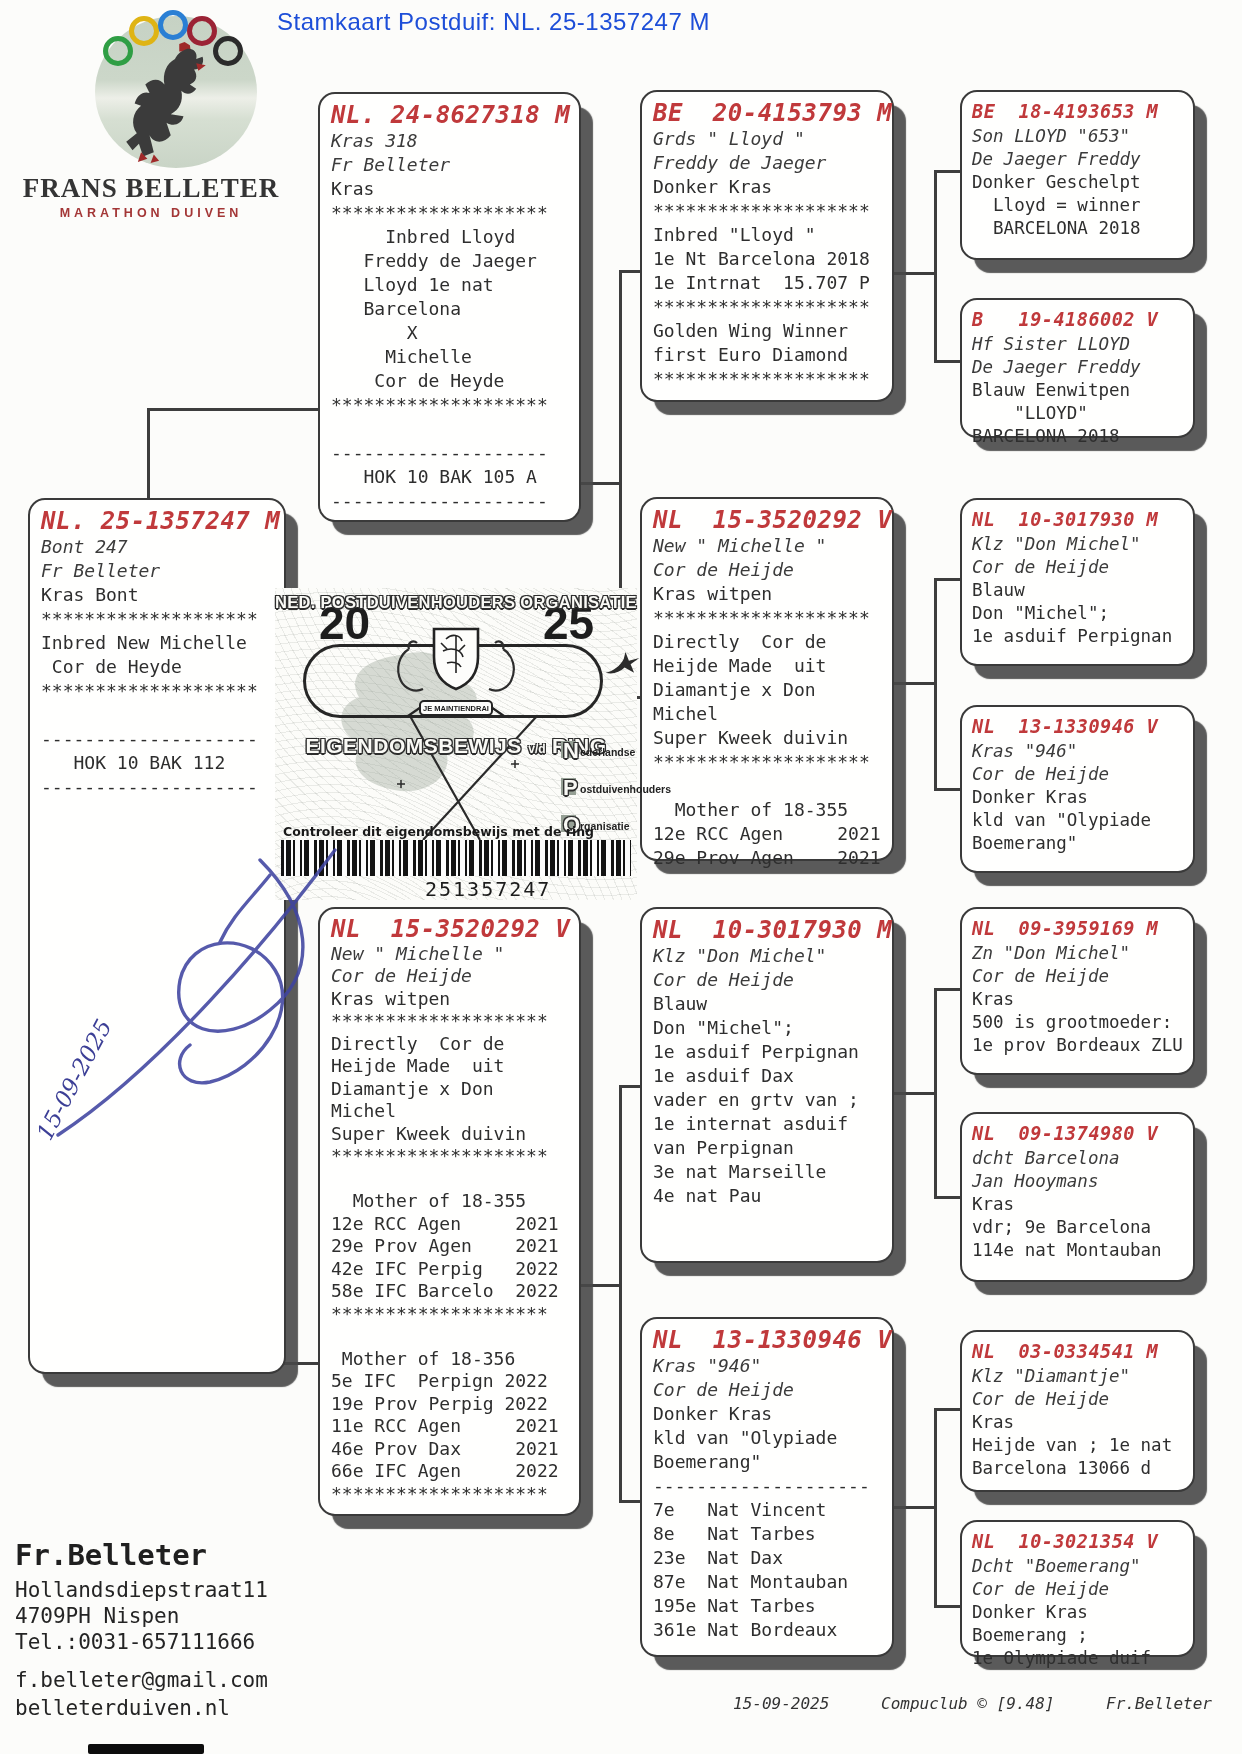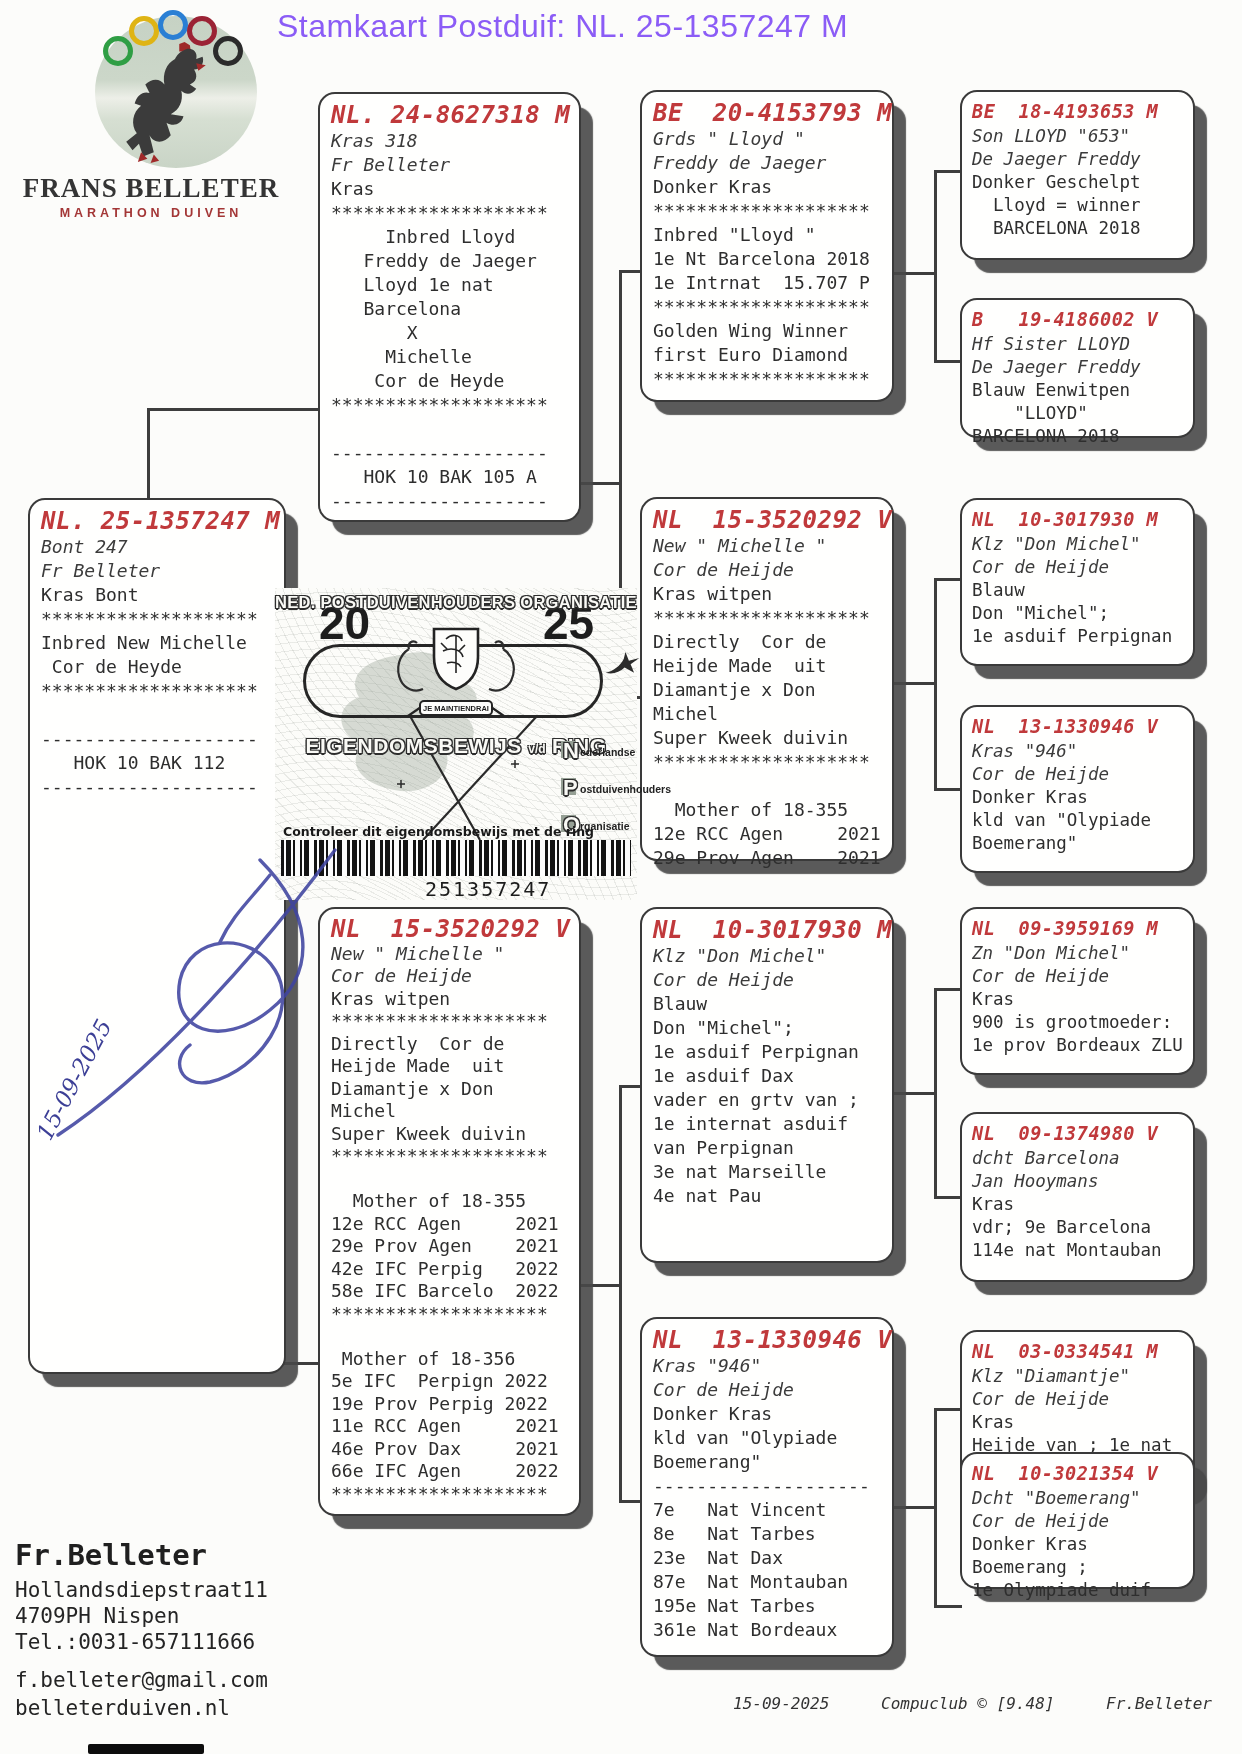--- a/index.html
+++ b/index.html
@@ -1,20 +1,20 @@
 <!DOCTYPE html>
 <html><head>
 <meta charset="utf-8">
 <style>
   html,body{margin:0;padding:0;background:#e9e9e6;}
   #page{position:relative;width:1242px;height:1754px;background:#fcfcfa;overflow:hidden;
         font-family:"DejaVu Sans Mono",monospace;}
   
   .title{position:absolute;left:277px;top:8px;font-family:"Liberation Sans",sans-serif;
-         font-size:32px;color:#8b5cf6;letter-spacing:.5px;}
+         font-size:24px;color:#1d4ed8;letter-spacing:.5px;}
   .logo{position:absolute;left:15px;top:10px;width:272px;height:215px;}
   .logo-oval{position:absolute;left:80px;top:6px;width:162px;height:152px;border-radius:50%;
      background:linear-gradient(180deg,#c6d2c4 0%,#ccd7c9 42%,#edefe8 54%,#d6dfd2 68%,#c9d4c6 100%);}
   .oring{position:absolute;width:20px;height:20px;border:5px solid #000;border-radius:50%;background:transparent;}
   .logo-name{position:absolute;left:0;top:163px;width:272px;text-align:center;
      font-family:"Liberation Serif",serif;font-weight:700;font-size:27px;color:#343434;letter-spacing:1px;}
   .logo-sub{position:absolute;left:0;top:196px;width:272px;text-align:center;
      font-family:"Liberation Sans",sans-serif;font-weight:700;font-size:12.5px;color:#a33636;letter-spacing:4px;}
   
   .box{position:absolute;box-sizing:border-box;background:#fffffe;border:2.5px solid #3a3a3a;
@@ -137,24 +137,24 @@
   <div class="box" style="left:318px;top:92px;width:263px;height:430px"><div class="ring">NL. 24-8627318 M</div><div class="ln it">Kras 318</div><div class="ln it">Fr Belleter</div><div class="ln">Kras</div><div class="ln">********************</div><div class="ln">     Inbred Lloyd</div><div class="ln">   Freddy de Jaeger</div><div class="ln">   Lloyd 1e nat</div><div class="ln">   Barcelona</div><div class="ln">       X</div><div class="ln">     Michelle</div><div class="ln">    Cor de Heyde</div><div class="ln">********************</div><div class="ln">&nbsp;</div><div class="ln">--------------------</div><div class="ln">   HOK 10 BAK 105 A</div><div class="ln">--------------------</div></div>
   <div class="box mother" style="left:318px;top:907px;width:263px;"><div class="ring">NL  15-3520292 V</div><div class="ln it">New " Michelle "</div><div class="ln it">Cor de Heijde</div><div class="ln">Kras witpen</div><div class="ln">********************</div><div class="ln">Directly  Cor de</div><div class="ln">Heijde Made  uit</div><div class="ln">Diamantje x Don</div><div class="ln">Michel</div><div class="ln">Super Kweek duivin</div><div class="ln">********************</div><div class="ln">&nbsp;</div><div class="ln">  Mother of 18-355</div><div class="ln">12e RCC Agen     2021</div><div class="ln">29e Prov Agen    2021</div><div class="ln">42e IFC Perpig   2022</div><div class="ln">58e IFC Barcelo  2022</div><div class="ln">********************</div><div class="ln">&nbsp;</div><div class="ln"> Mother of 18-356</div><div class="ln">5e IFC  Perpign 2022</div><div class="ln">19e Prov Perpig 2022</div><div class="ln">11e RCC Agen     2021</div><div class="ln">46e Prov Dax     2021</div><div class="ln">66e IFC Agen     2022</div><div class="ln">********************</div></div>
   <div class="box" style="left:640px;top:90px;width:254px;height:312px"><div class="ring">BE  20-4153793 M</div><div class="ln it">Grds " Lloyd "</div><div class="ln it">Freddy de Jaeger</div><div class="ln">Donker Kras</div><div class="ln">********************</div><div class="ln">Inbred "Lloyd "</div><div class="ln">1e Nt Barcelona 2018</div><div class="ln">1e Intrnat  15.707 P</div><div class="ln">********************</div><div class="ln">Golden Wing Winner</div><div class="ln">first Euro Diamond</div><div class="ln">********************</div></div>
   <div class="box" style="left:640px;top:497px;width:254px;height:364px"><div class="ring">NL  15-3520292 V</div><div class="ln it">New " Michelle "</div><div class="ln it">Cor de Heijde</div><div class="ln">Kras witpen</div><div class="ln">********************</div><div class="ln">Directly  Cor de</div><div class="ln">Heijde Made  uit</div><div class="ln">Diamantje x Don</div><div class="ln">Michel</div><div class="ln">Super Kweek duivin</div><div class="ln">********************</div><div class="ln">&nbsp;</div><div class="ln">  Mother of 18-355</div><div class="ln">12e RCC Agen     2021</div><div class="ln">29e Prov Agen    2021</div></div>
   <div class="box" style="left:640px;top:907px;width:254px;height:356px"><div class="ring">NL  10-3017930 M</div><div class="ln it">Klz "Don Michel"</div><div class="ln it">Cor de Heijde</div><div class="ln">Blauw</div><div class="ln">Don "Michel";</div><div class="ln">1e asduif Perpignan</div><div class="ln">1e asduif Dax</div><div class="ln">vader en grtv van ;</div><div class="ln">1e internat asduif</div><div class="ln">van Perpignan</div><div class="ln">3e nat Marseille</div><div class="ln">4e nat Pau</div></div>
   <div class="box" style="left:640px;top:1317px;width:254px;height:340px"><div class="ring">NL  13-1330946 V</div><div class="ln it">Kras "946"</div><div class="ln it">Cor de Heijde</div><div class="ln">Donker Kras</div><div class="ln">kld van "Olypiade</div><div class="ln">Boemerang"</div><div class="ln">--------------------</div><div class="ln">7e   Nat Vincent</div><div class="ln">8e   Nat Tarbes</div><div class="ln">23e  Nat Dax</div><div class="ln">87e  Nat Montauban</div><div class="ln">195e Nat Tarbes</div><div class="ln">361e Nat Bordeaux</div></div>
   <div class="box c4" style="left:960px;top:90px;width:235px;height:170px"><div class="ring">BE  18-4193653 M</div><div class="ln it">Son LLOYD "653"</div><div class="ln it">De Jaeger Freddy</div><div class="ln">Donker Geschelpt</div><div class="ln">  Lloyd = winner</div><div class="ln">  BARCELONA 2018</div></div>
   <div class="box c4" style="left:960px;top:298px;width:235px;height:140px"><div class="ring">B   19-4186002 V</div><div class="ln it">Hf Sister LLOYD</div><div class="ln it">De Jaeger Freddy</div><div class="ln">Blauw Eenwitpen</div><div class="ln">    "LLOYD"</div><div class="ln">BARCELONA 2018</div></div>
   <div class="box c4" style="left:960px;top:498px;width:235px;height:168px"><div class="ring">NL  10-3017930 M</div><div class="ln it">Klz "Don Michel"</div><div class="ln it">Cor de Heijde</div><div class="ln">Blauw</div><div class="ln">Don "Michel";</div><div class="ln">1e asduif Perpignan</div></div>
   <div class="box c4" style="left:960px;top:705px;width:235px;height:168px"><div class="ring">NL  13-1330946 V</div><div class="ln it">Kras "946"</div><div class="ln it">Cor de Heijde</div><div class="ln">Donker Kras</div><div class="ln">kld van "Olypiade</div><div class="ln">Boemerang"</div></div>
-  <div class="box c4" style="left:960px;top:907px;width:235px;height:168px"><div class="ring">NL  09-3959169 M</div><div class="ln it">Zn "Don Michel"</div><div class="ln it">Cor de Heijde</div><div class="ln">Kras</div><div class="ln">900 is grootmoeder:</div><div class="ln">1e prov Bordeaux ZLU</div></div>
+  <div class="box c4" style="left:960px;top:907px;width:235px;height:168px"><div class="ring">NL  09-3959169 M</div><div class="ln it">Zn "Don Michel"</div><div class="ln it">Cor de Heijde</div><div class="ln">Kras</div><div class="ln">500 is grootmoeder:</div><div class="ln">1e prov Bordeaux ZLU</div></div>
   <div class="box c4" style="left:960px;top:1112px;width:235px;height:170px"><div class="ring">NL  09-1374980 V</div><div class="ln it">dcht Barcelona</div><div class="ln it">Jan Hooymans</div><div class="ln">Kras</div><div class="ln">vdr; 9e Barcelona</div><div class="ln">114e nat Montauban</div></div>
   <div class="box c4" style="left:960px;top:1330px;width:235px;height:162px"><div class="ring">NL  03-0334541 M</div><div class="ln it">Klz "Diamantje"</div><div class="ln it">Cor de Heijde</div><div class="ln">Kras</div><div class="ln">Heijde van ; 1e nat</div><div class="ln">Barcelona 13066 d</div></div>
-  <div class="box c4" style="left:960px;top:1452px;width:235px;height:137px"><div class="ring">NL  10-3021354 V</div><div class="ln it">Dcht "Boemerang"</div><div class="ln it">Cor de Heijde</div><div class="ln">Donker Kras</div><div class="ln">Boemerang ;</div><div class="ln">1e Olympiade duif</div></div>
+  <div class="box c4" style="left:960px;top:1520px;width:235px;height:137px"><div class="ring">NL  10-3021354 V</div><div class="ln it">Dcht "Boemerang"</div><div class="ln it">Cor de Heijde</div><div class="ln">Donker Kras</div><div class="ln">Boemerang ;</div><div class="ln">1e Olympiade duif</div></div>
 
   <div class="cert">
     <svg class="nlmap" width="220" height="160" viewBox="0 0 100 100" preserveAspectRatio="none">
       <path d="M38 6 C52 0 64 8 60 20 C74 22 78 36 68 44 C76 52 72 66 60 68 C62 82 50 94 36 90 C20 86 14 72 22 62 C10 56 8 38 20 32 C14 18 24 8 38 6 Z" fill="#9aa598"></path>
     </svg>
     <svg class="vlines" viewBox="0 0 362 312">
       <path d="M135 128 L205 252 M262 128 L148 252" stroke="#2a2a2a" stroke-width="2.2" fill="none"></path>
       <path d="M122 196 l8 0 m-4 -4 l0 8 M236 176 l8 0 m-4 -4 l0 8" stroke="#2a2a2a" stroke-width="1.5"></path>
     </svg>
     <div class="org outline">NED. POSTDUIVENHOUDERS ORGANISATIE</div>

